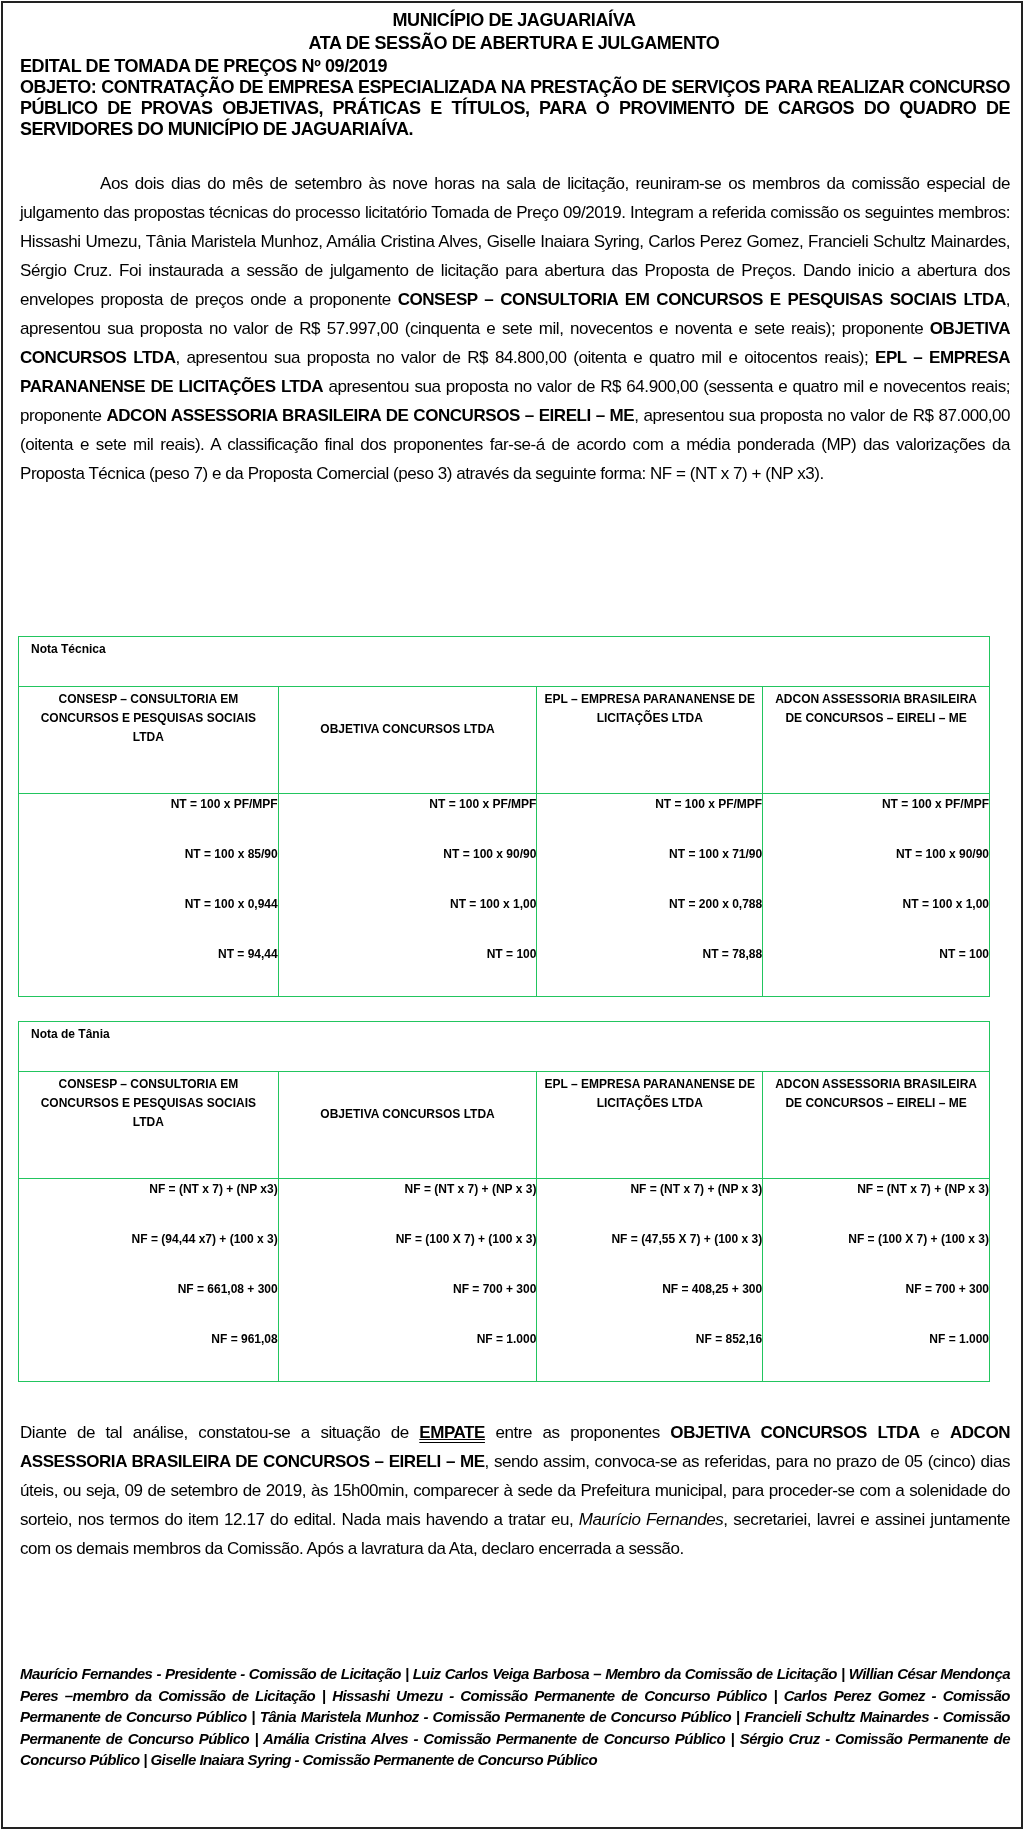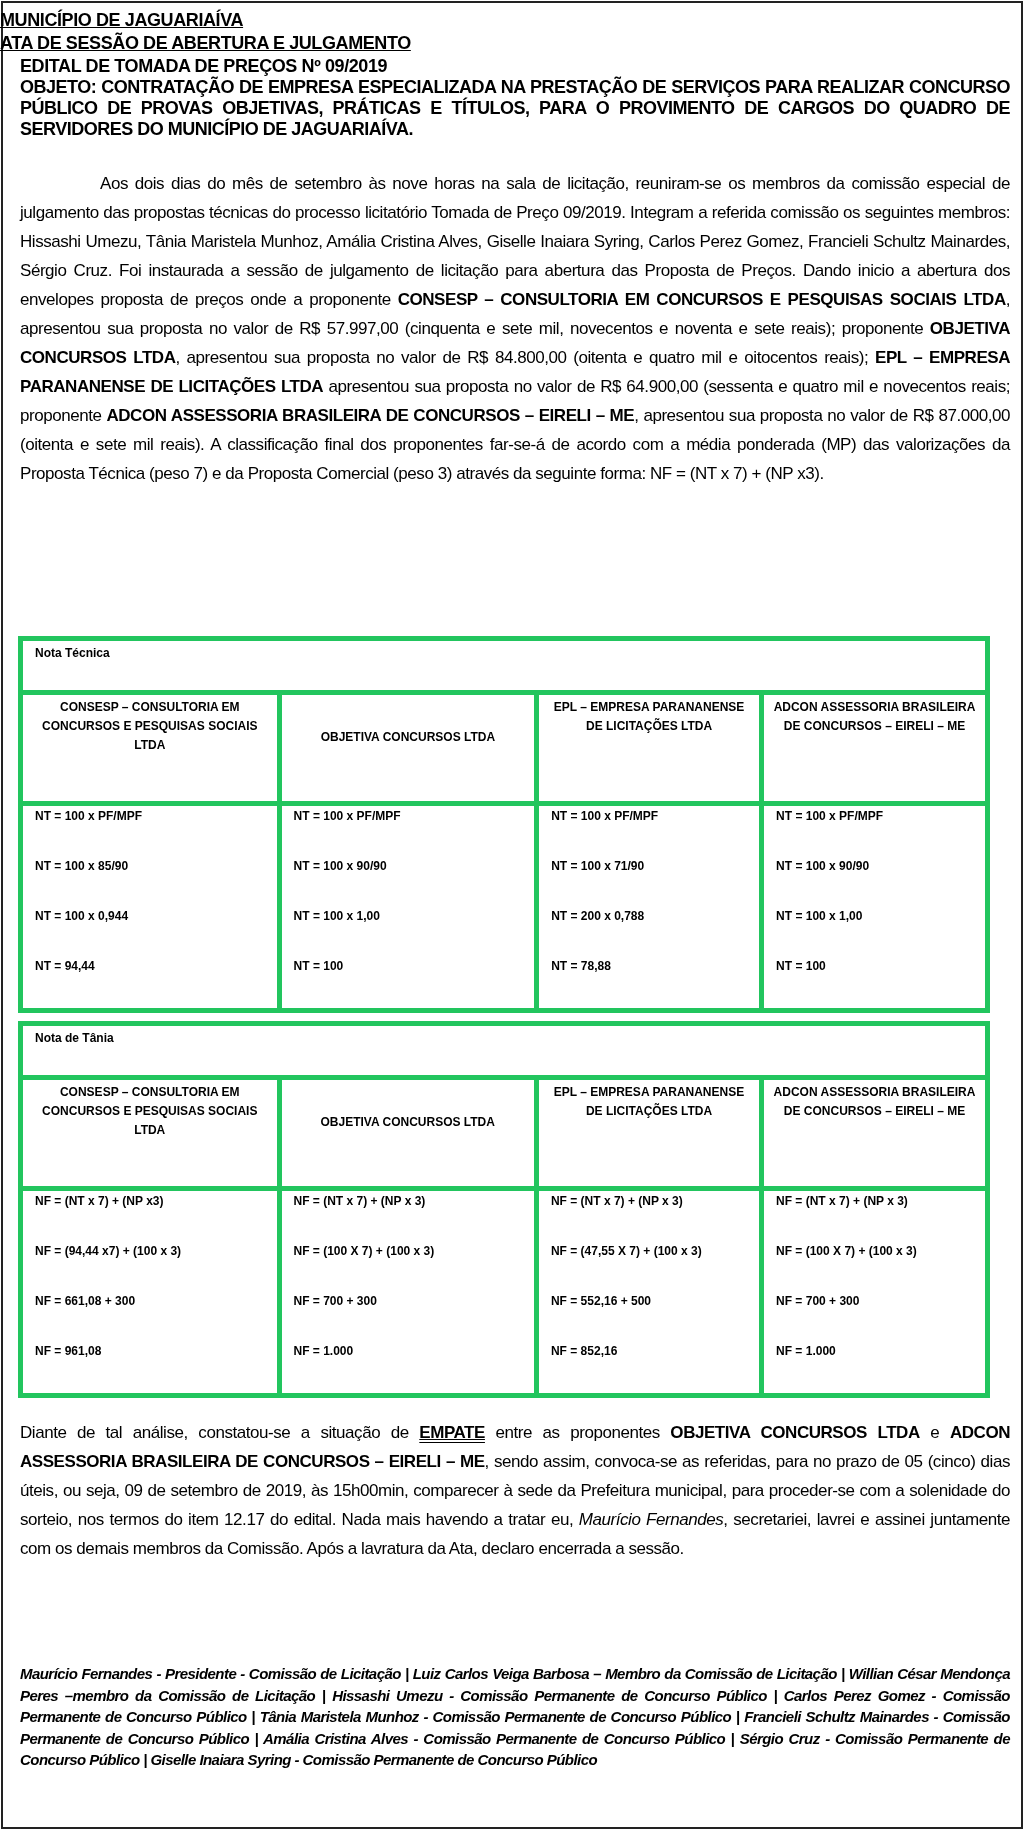--- a/index.html
+++ b/index.html
@@ -3,23 +3,23 @@
 <meta charset="utf-8">
 <style>
   html, body { margin: 0; padding: 0; background: #ffffff; }
   body { width: 1028px; height: 1833px; position: relative; overflow: hidden; color: #000; }
   .frame {
     position: absolute; left: 1px; top: 1px; width: 1022px; height: 1828px;
     border: 2px solid #222; box-sizing: border-box;
   }
   
   .hdr-center {
-    position: absolute; left: 0; width: 1028px; text-align: left;
+    position: absolute; left: 0; width: 1028px; text-align: center;
     font-family: "Liberation Sans", sans-serif; font-weight: bold;
-    font-size: 18px; letter-spacing: -0.4px; text-decoration: underline;
+    font-size: 18px; letter-spacing: -0.4px;
   }
   .hdr-left {
     position: absolute; left: 20px; width: 990px;
     font-family: "Liberation Sans", sans-serif; font-weight: bold;
     font-size: 18px; letter-spacing: -0.4px;
   }
   .objeto {
     position: absolute; left: 20px; top: 77px; width: 990px;
     font-family: "Liberation Sans", sans-serif; font-weight: bold;
     font-size: 18px; line-height: 21px; text-align: justify; letter-spacing: -0.5px;
@@ -31,25 +31,25 @@
     line-height: 29px; text-align: justify; letter-spacing: -0.45px;
   }
   .para b { font-weight: bold; }
   .indent { display: inline-block; width: 80px; }
   .empate { font-weight: bold; text-decoration: underline double; }
   
   table.nota {
     position: absolute; left: 18px; width: 972px; border-collapse: collapse;
     font-family: "Liberation Sans", sans-serif; font-size: 12px; font-weight: bold;
   }
-  table.nota td { border: 5px solid #22c55e; vertical-align: top; padding: 0; }
+  table.nota td { border: 1px solid #22c55e; vertical-align: top; padding: 0; }
   .t-title td { height: 44px; padding: 5px 0 0 12px !important; }
   .t-names td { height: 84px; text-align: center; padding: 3px 6px 0 6px !important; line-height: 19px; }
   .t-names td.mid { vertical-align: middle; padding-top: 0 !important; padding-bottom: 22px !important; }
-  .t-body td { height: 200px; padding: 2px 0 0 12px !important; }
+  .t-body td { height: 200px; padding: 2px 0 0 12px !important; text-align: right; }
   .cell-line { height: 50px; line-height: 16px; white-space: nowrap; }
   
   .sigs {
     position: absolute; left: 20px; top: 1663px; width: 990px;
     font-family: "Liberation Sans", sans-serif; font-size: 15px;
     font-weight: bold; font-style: italic; line-height: 21.5px;
     text-align: justify; letter-spacing: -0.55px;
   }
 </style>
 </head>
@@ -138,21 +138,21 @@
         </td>
     <td>
           <div class="cell-line">NF = (NT x 7) + (NP x 3)</div>
           <div class="cell-line">NF = (100 X 7) + (100 x 3)</div>
           <div class="cell-line">NF = 700 + 300</div>
           <div class="cell-line">NF = 1.000</div>
         </td>
     <td>
           <div class="cell-line">NF = (NT x 7) + (NP x 3)</div>
           <div class="cell-line">NF = (47,55 X 7) + (100 x 3)</div>
-          <div class="cell-line">NF = 552,16 + 500</div>
+          <div class="cell-line">NF = 408,25 + 300</div>
           <div class="cell-line">NF = 852,16</div>
         </td>
     <td>
           <div class="cell-line">NF = (NT x 7) + (NP x 3)</div>
           <div class="cell-line">NF = (100 X 7) + (100 x 3)</div>
           <div class="cell-line">NF = 700 + 300</div>
           <div class="cell-line">NF = 1.000</div>
         </td>
   </tr>
 </tbody>

